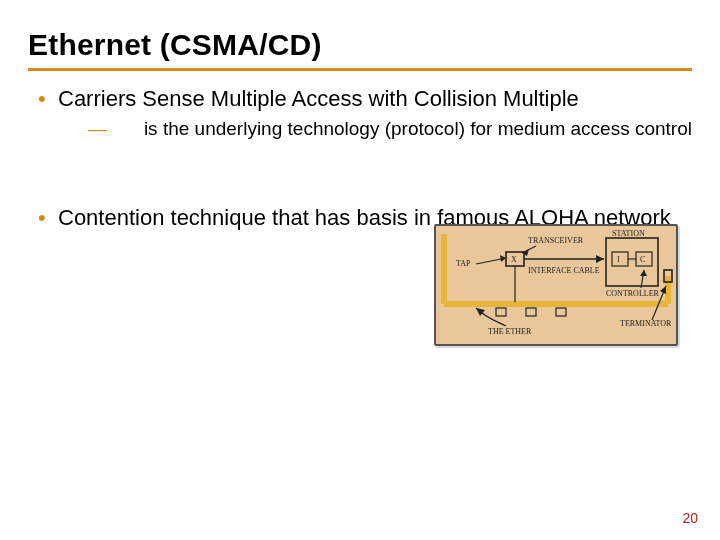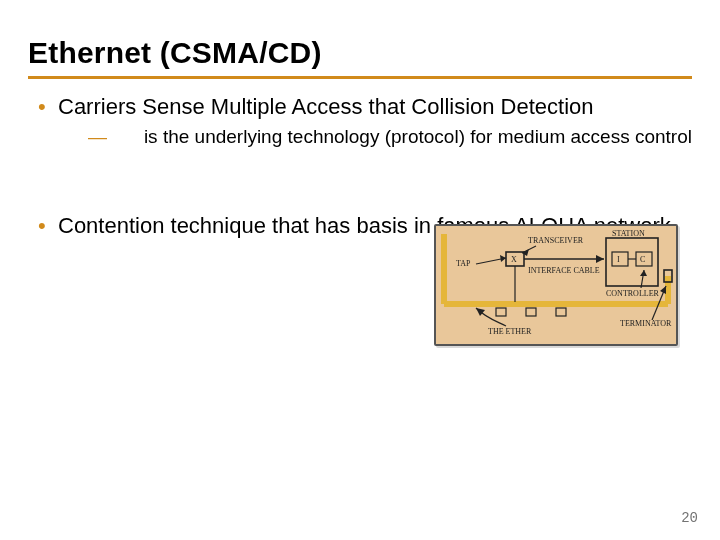--- a/index.html
+++ b/index.html
@@ -10,21 +10,21 @@
     background: #fff;
     font-family: Verdana, Geneva, sans-serif;
     color: #000;
     overflow: hidden;
   }
   .slide {
     width: 720px;
     height: 540px;
     position: relative;
     box-sizing: border-box;
-    padding: 36px 28px 0 28px;
+    padding: 28px 28px 0 28px;
   }
   .title {
     font-family: Arial, Helvetica, sans-serif;
     font-weight: 900;
     font-size: 30px;
     letter-spacing: 0.2px;
     margin: 0 0 6px 0;
   }
   .title-rule {
     border: none;
@@ -67,22 +67,22 @@
     top: 0;
     color: #d18a1b;
     font-size: 19px;
   }
   .gap { height: 26px; }
   .page-num {
     position: absolute;
     right: 22px;
     bottom: 14px;
     font-size: 14px;
-    color: #737373;
-    font-family: Liberation Mono, monospace;
+    color: #b91c1c;
+    font-family: Liberation Sans, sans-serif;
   }
 
   
   .diagram {
     position: absolute;
     right: 42px;
     top: 224px;
     width: 240px;
     height: 118px;
     background: #e9c79a;
@@ -102,21 +102,21 @@
 </style>
 </head>
 <body>
 
 <div class="slide">
   <h1 class="title">Ethernet (CSMA/CD)</h1>
   <hr class="title-rule">
 
   <ul class="bullets">
     <li>
-      <span>Carriers Sense Multiple Access that Collision Detection</span>
+      <span>Carriers Sense Multiple Access with Collision Multiple</span>
       <div class="sub">
         <span>is the underlying technology (protocol) for medium access control</span>
       </div>
     </li>
   </ul>
 
   <div class="gap"></div>
   <div class="gap"></div>
 
   <ul class="bullets">

